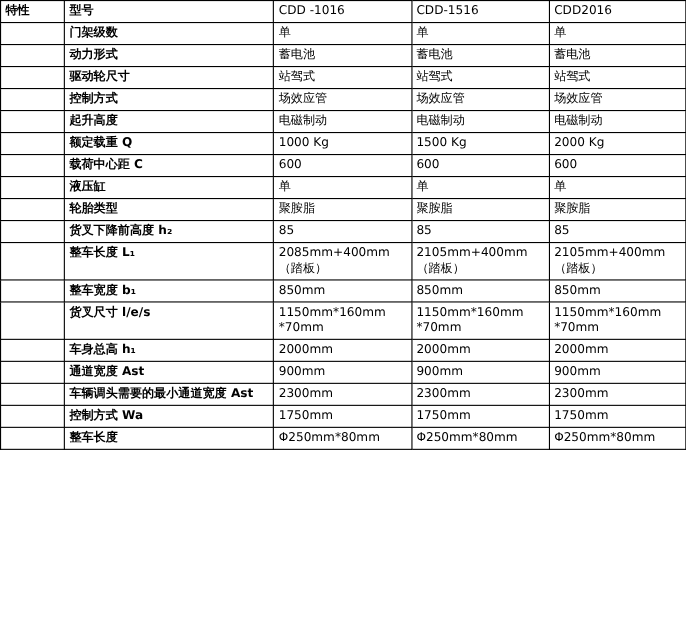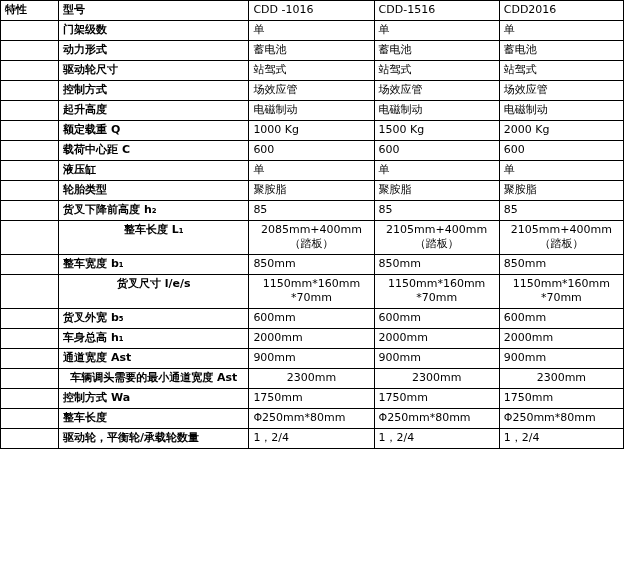--- a/index.html
+++ b/index.html
@@ -40,21 +40,20 @@
   }
   td.label {
     vertical-align: middle;
     font-weight: bold;
   }
   td.val {
     vertical-align: middle;
   }
   td.tall {
     vertical-align: top;
-    text-align: center;
   }
 </style>
 </head>
 <body>
 
 <table class="spec">
   <colgroup>
     <col class="c0">
       <col class="c1">
       <col class="c2">
@@ -161,27 +160,20 @@
       <td class="label tall">货叉尺寸 l/e/s</td>
       <td class="val tall" style="white-space: pre-line;">1150mm*160mm
 *70mm</td>
       <td class="val tall" style="white-space: pre-line;">1150mm*160mm
 *70mm</td>
       <td class="val tall" style="white-space: pre-line;">1150mm*160mm
 *70mm</td>
     </tr>
     <tr>
       <td class="group"></td>
-      <td class="label">货叉外宽 b₅</td>
-      <td class="val">600mm</td>
-      <td class="val">600mm</td>
-      <td class="val">600mm</td>
-    </tr>
-    <tr>
-      <td class="group"></td>
       <td class="label">车身总高 h₁</td>
       <td class="val">2000mm</td>
       <td class="val">2000mm</td>
       <td class="val">2000mm</td>
     </tr>
     <tr>
       <td class="group"></td>
       <td class="label">通道宽度 Ast</td>
       <td class="val">900mm</td>
       <td class="val">900mm</td>
@@ -201,21 +193,14 @@
       <td class="val">1750mm</td>
       <td class="val">1750mm</td>
     </tr>
     <tr>
       <td class="group"></td>
       <td class="label">整车长度</td>
       <td class="val">Φ250mm*80mm</td>
       <td class="val">Φ250mm*80mm</td>
       <td class="val">Φ250mm*80mm</td>
     </tr>
-    <tr>
-      <td class="group"></td>
-      <td class="label">驱动轮，平衡轮/承载轮数量</td>
-      <td class="val">1，2/4</td>
-      <td class="val">1，2/4</td>
-      <td class="val">1，2/4</td>
-    </tr>
   </tbody>
 </table>
 
 </body></html>

